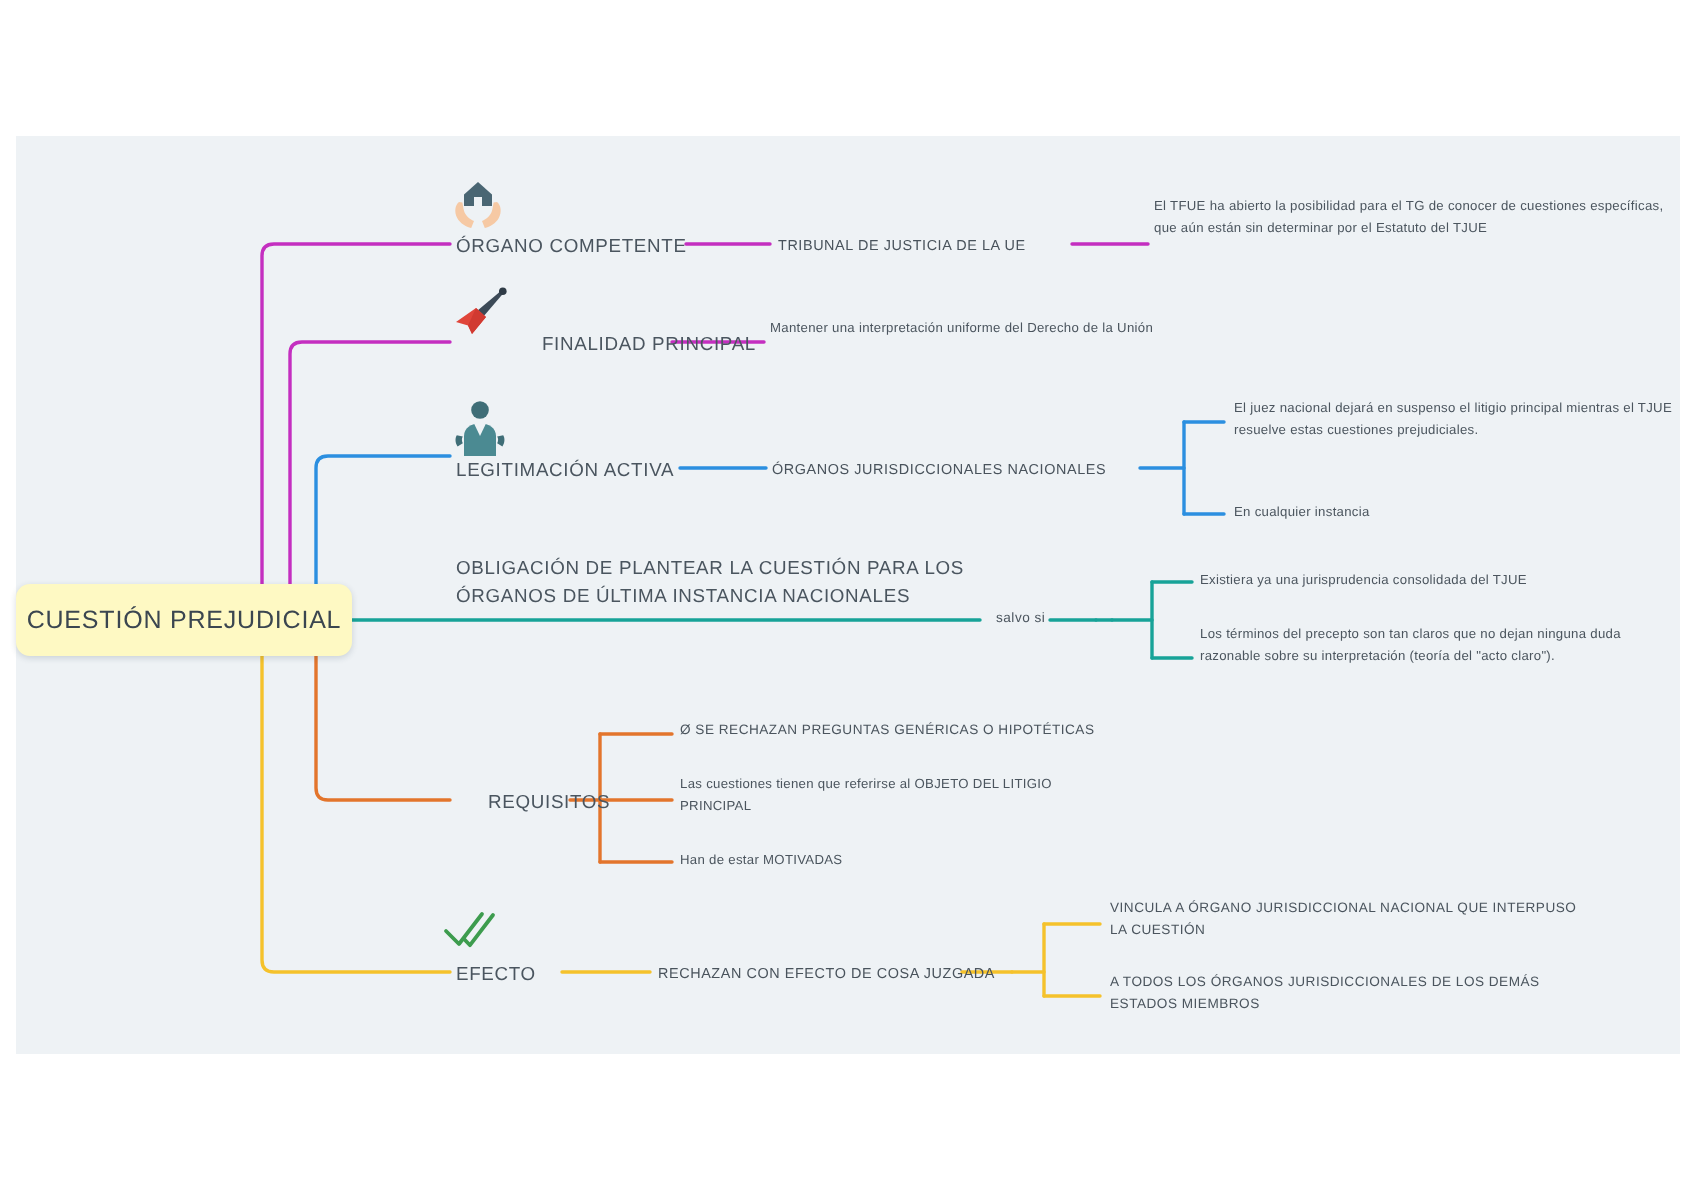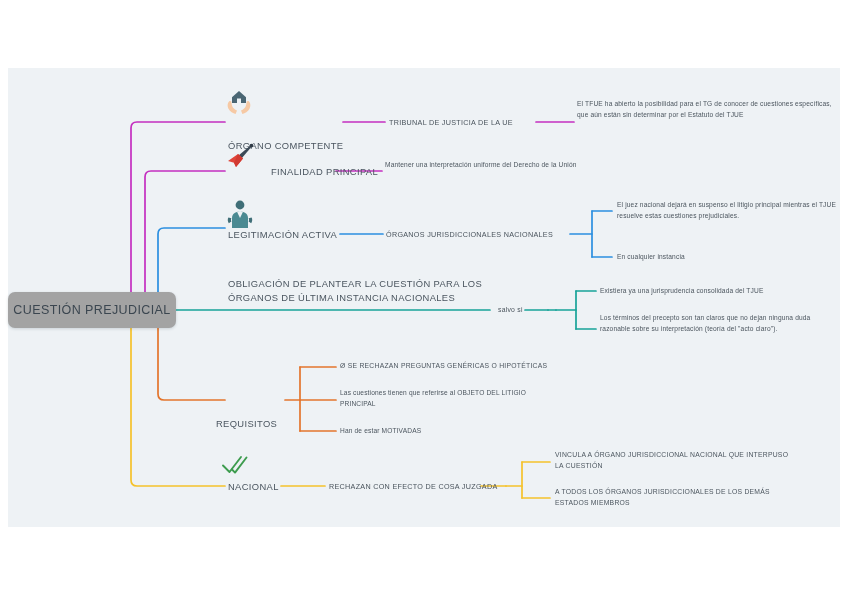--- a/index.html
+++ b/index.html
@@ -16,21 +16,21 @@
   
   .board{
     position:absolute;left:8px;top:68px;width:832px;height:459px;
     background:#eef2f5;
   }
   svg.wires{position:absolute;left:0;top:0;width:848px;height:599px;}
 
   
   .root{
     position:absolute;left:8px;top:292px;width:168px;height:36px;
-    background:#a3a3a3;border-radius:7px;
+    background:#fef9c3;border-radius:7px;
     box-shadow:0 1px 3px rgba(40,60,80,.18);
     display:flex;align-items:center;justify-content:center;
     z-index:5;
   }
   .root span{
     font-size:12.5px;letter-spacing:.4px;color:#3b4650;
     font-family:"Liberation Sans",sans-serif;
   }
 
   
@@ -134,21 +134,21 @@
     <svg viewBox="0 0 30 24" width="30" height="24">
       <path d="M3 12.5 L9.5 19 L21 4" fill="none" stroke="#3d9c4e" stroke-width="1.9" stroke-linecap="round" stroke-linejoin="round"></path>
       <path d="M12 16.5 L15 19.6 L26.5 4.5" fill="none" stroke="#3d9c4e" stroke-width="1.9" stroke-linecap="round" stroke-linejoin="round"></path>
     </svg>
   </div>
 
   <div class="root">
     <span>CUESTIÓN PREJUDICIAL</span>
   </div>
 
-  <div class="node l1" style="left:228px;top:116px;width:150px;margin-top:23px;">
+  <div class="node l1" style="left:228px;top:116px;width:150px;">
     <span>ÓRGANO COMPETENTE</span>
   </div>
   <div class="node l2" style="left:389px;top:117px;width:150px;">
     <span>TRIBUNAL DE JUSTICIA DE LA UE</span>
   </div>
   <div class="node l3" style="left:577px;top:99px;width:258px;">
     <span>El TFUE ha abierto la posibilidad para el TG de conocer de cuestiones específicas, que aún están sin determinar por el Estatuto del TJUE</span>
   </div>
 
   <div class="node l1" style="left:228px;top:165px;width:150px;text-align:right;">
@@ -177,35 +177,35 @@
   <div class="node l3u" style="left:498px;top:305px;width:60px;">
     <span>salvo si</span>
   </div>
   <div class="node l3" style="left:600px;top:286px;width:240px;">
     <span>Existiera ya una jurisprudencia consolidada del TJUE</span>
   </div>
   <div class="node l3" style="left:600px;top:313px;width:238px;">
     <span>Los términos del precepto son tan claros que no dejan ninguna duda razonable sobre su interpretación (teoría del "acto claro").</span>
   </div>
 
-  <div class="node l1" style="left:216px;top:394px;width:120px;margin-top:23px;">
+  <div class="node l1" style="left:244px;top:394px;width:120px;">
     <span>REQUISITOS</span>
   </div>
   <div class="node l3u" style="left:340px;top:361px;width:260px;">
     <span>Ø SE RECHAZAN PREGUNTAS GENÉRICAS O HIPOTÉTICAS</span>
   </div>
   <div class="node l3" style="left:340px;top:388px;width:216px;">
     <span>Las cuestiones tienen que referirse al OBJETO DEL LITIGIO PRINCIPAL</span>
   </div>
   <div class="node l3" style="left:340px;top:426px;width:200px;">
     <span>Han de estar MOTIVADAS</span>
   </div>
 
   <div class="node l1" style="left:228px;top:480px;width:120px;">
-    <span>NACIONAL</span>
+    <span>EFECTO</span>
   </div>
   <div class="node l2" style="left:329px;top:481px;width:190px;">
     <span>RECHAZAN CON EFECTO DE COSA JUZGADA</span>
   </div>
   <div class="node l3u" style="left:555px;top:450px;width:240px;">
     <span>VINCULA A ÓRGANO JURISDICCIONAL NACIONAL QUE INTERPUSO LA CUESTIÓN</span>
   </div>
   <div class="node l3u" style="left:555px;top:487px;width:240px;">
     <span>A TODOS LOS ÓRGANOS JURISDICCIONALES DE LOS DEMÁS ESTADOS MIEMBROS</span>
   </div>

